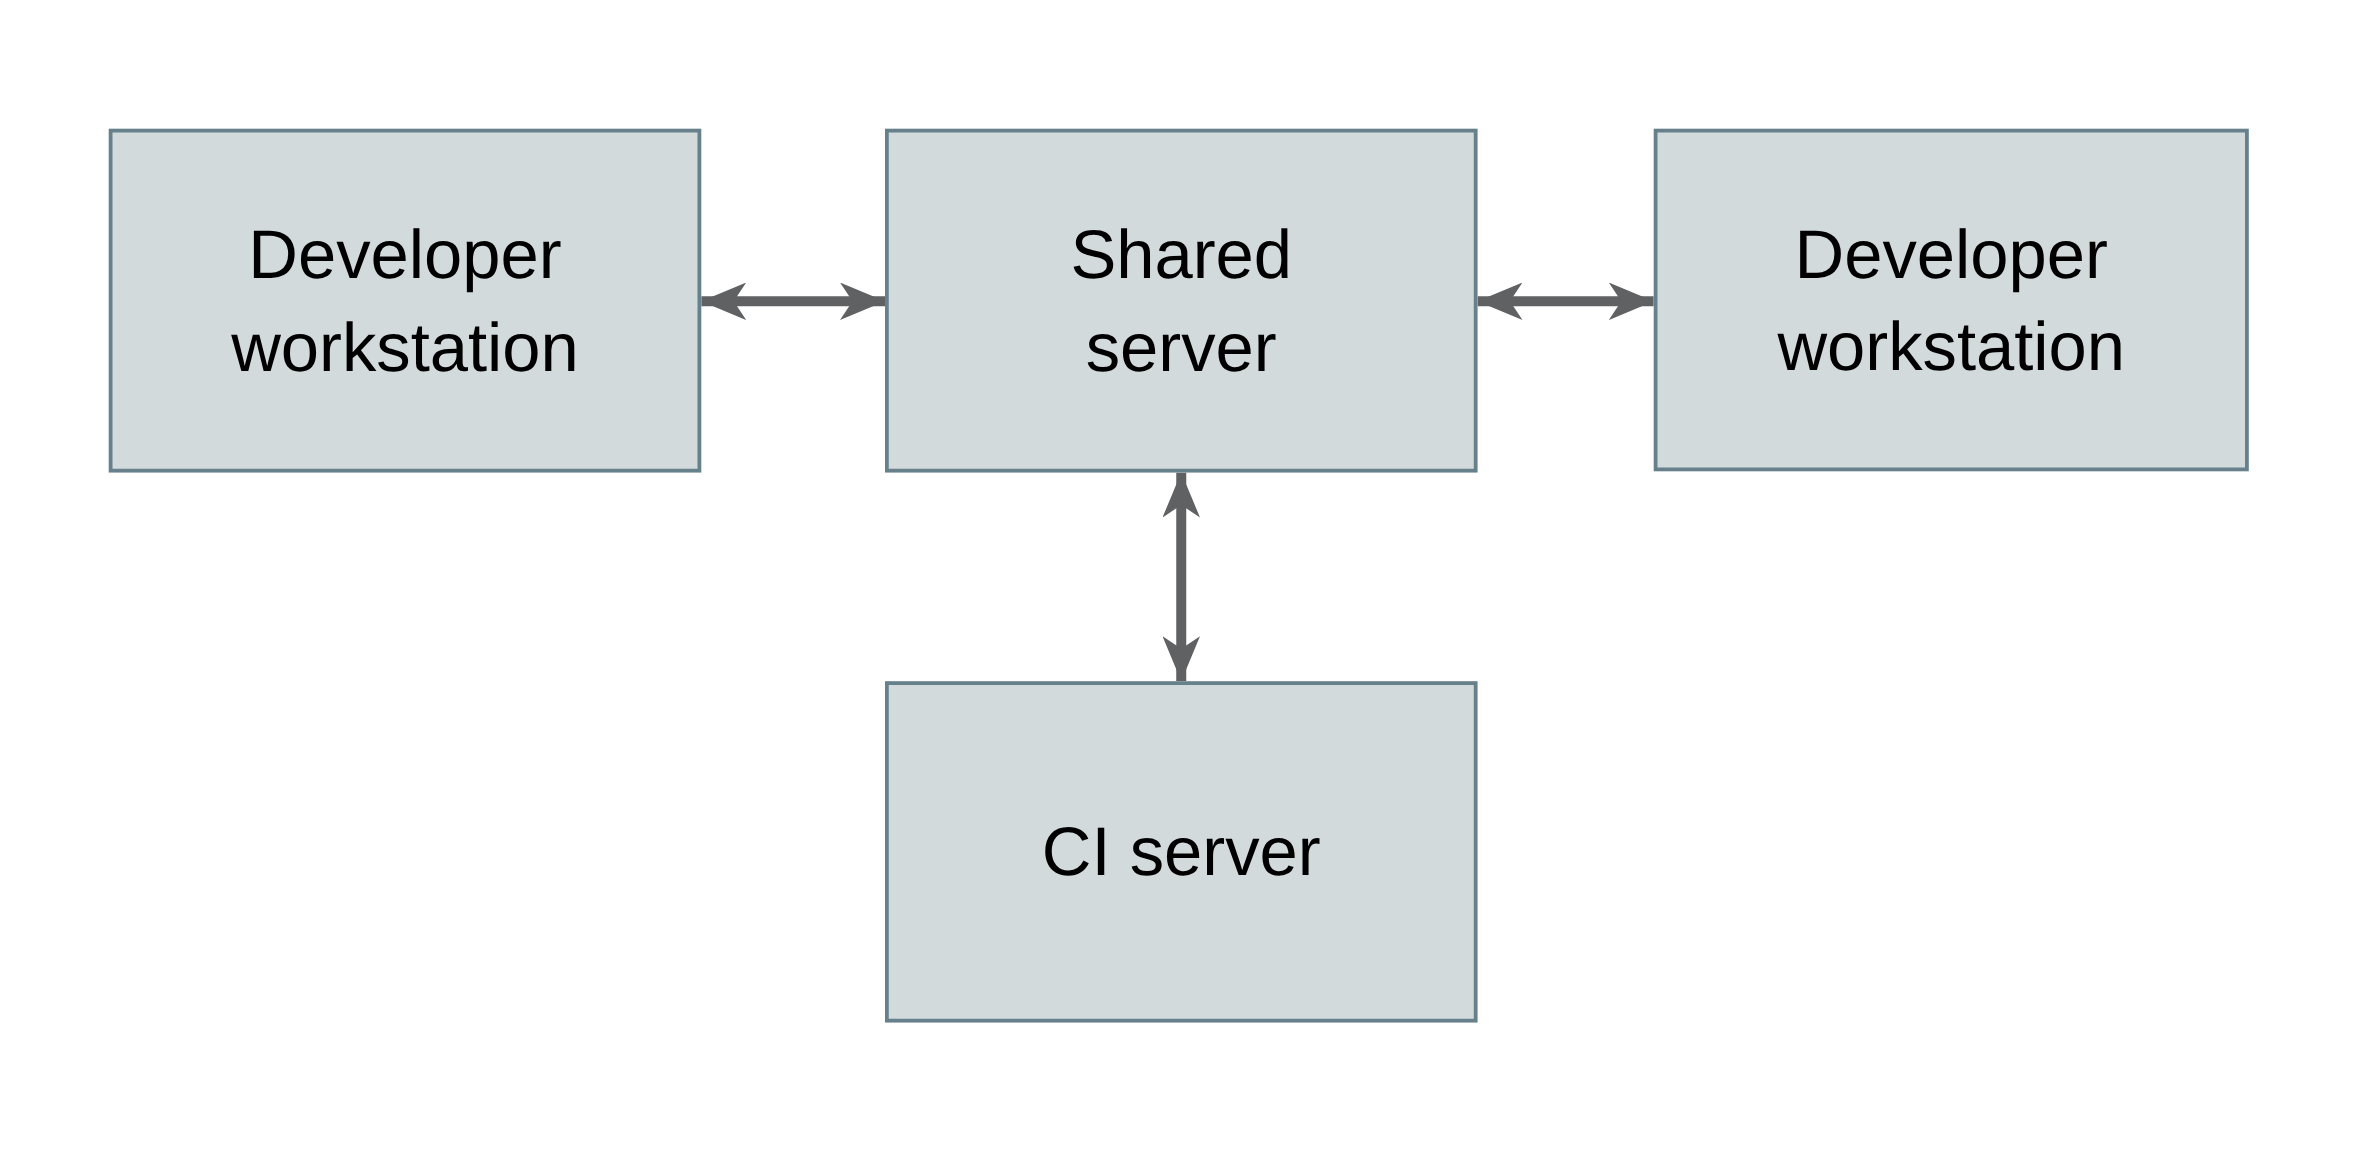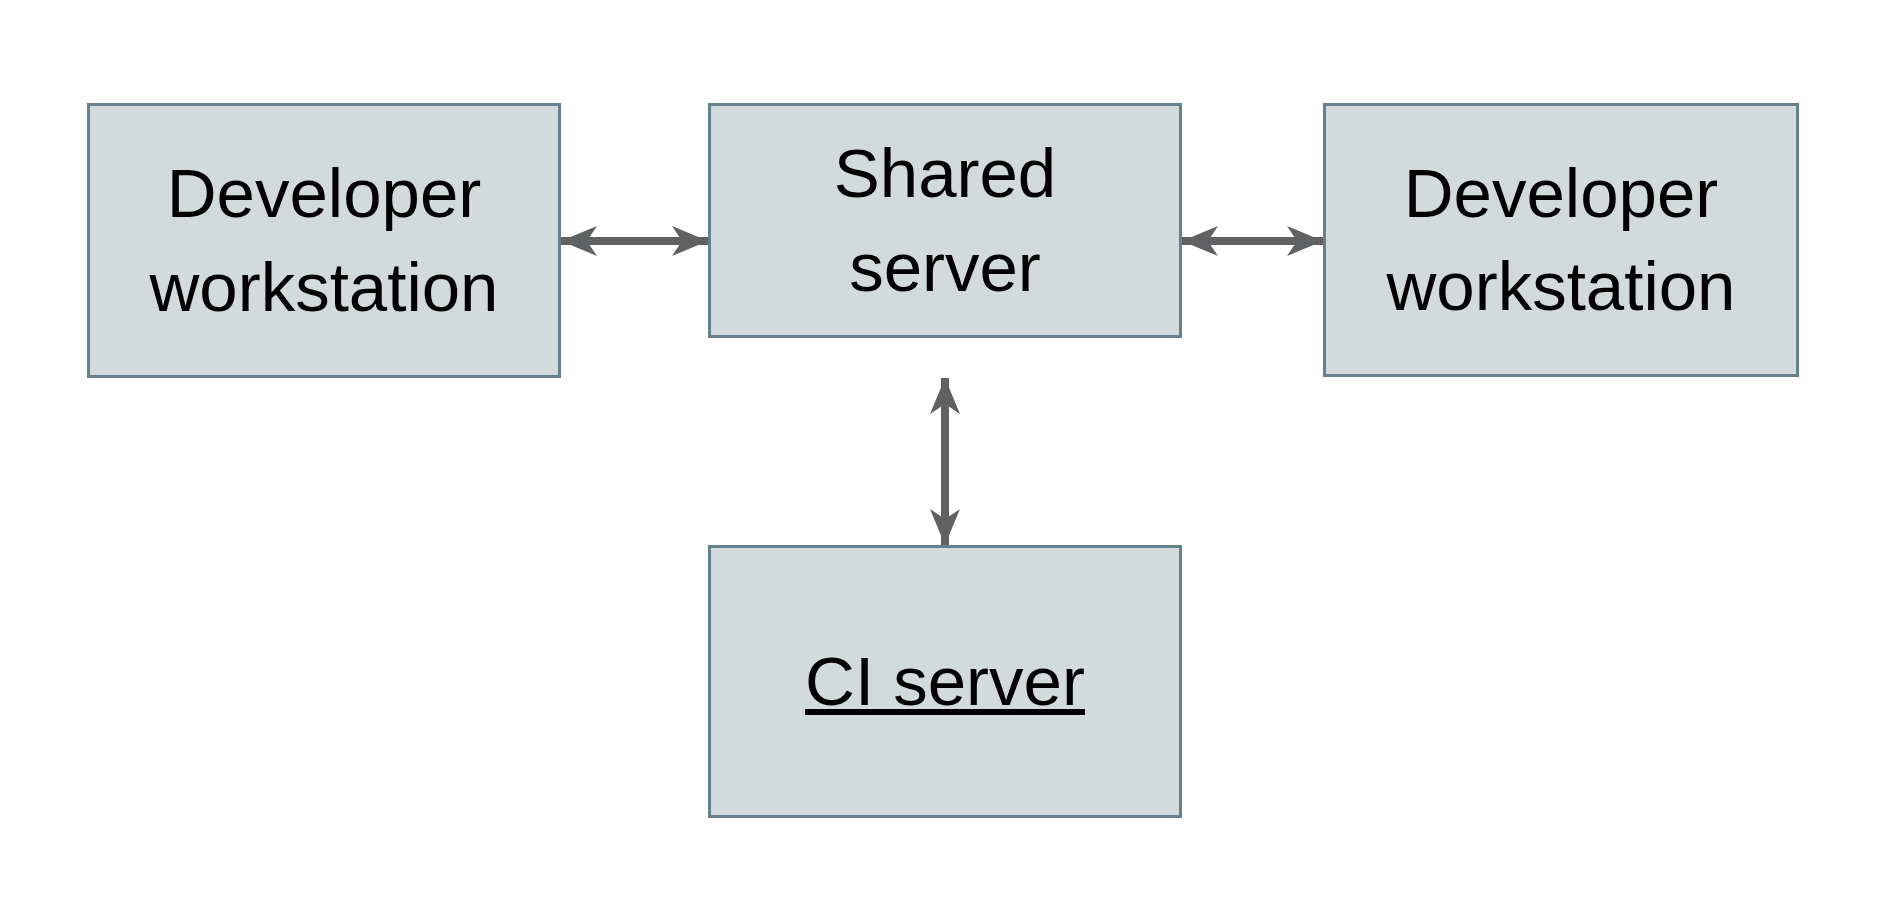--- a/index.html
+++ b/index.html
@@ -38,29 +38,29 @@
     position: absolute;
     background: var(--color-node-fill);
     border: 3px solid var(--color-node-border);
     display: flex;
     align-items: center;
     justify-content: center;
     text-align: center;
   }
   .node-label {
     color: var(--color-text);
-    font-size: 69px;
+    font-size: 55px;
     line-height: 1.35;
     letter-spacing: 0px;
   }
   .node-label span { display: block; }
   #node-dev-left  { left: 87px;   top: 103px; width: 474px; height: 275px; }
-  #node-cache     { left: 708px;  top: 103px; width: 474px; height: 235px; }
+  #node-cache     { left: 708px;  top: 103px; width: 474px; height: 275px; }
   #node-dev-right { left: 1323px; top: 103px; width: 476px; height: 274px; }
-  #node-ci        { left: 708px;  top: 545px; width: 474px; height: 273px; text-decoration: underline; }
+  #node-ci        { left: 708px;  top: 545px; width: 474px; height: 273px; }
 </style>
 </head>
 <body>
 
 <div class="canvas">
 
   <svg class="edges" viewBox="0 0 1900 922" xmlns="http://www.w3.org/2000/svg" aria-hidden="true">
     <defs>
       <marker id="ah" viewBox="0 0 36 30" refX="36" refY="15" markerWidth="36" markerHeight="30" markerUnits="userSpaceOnUse" orient="auto-start-reverse">
         <path class="arrow-head" d="M36,15 L0,0 L10,15 L0,30 Z"></path>

